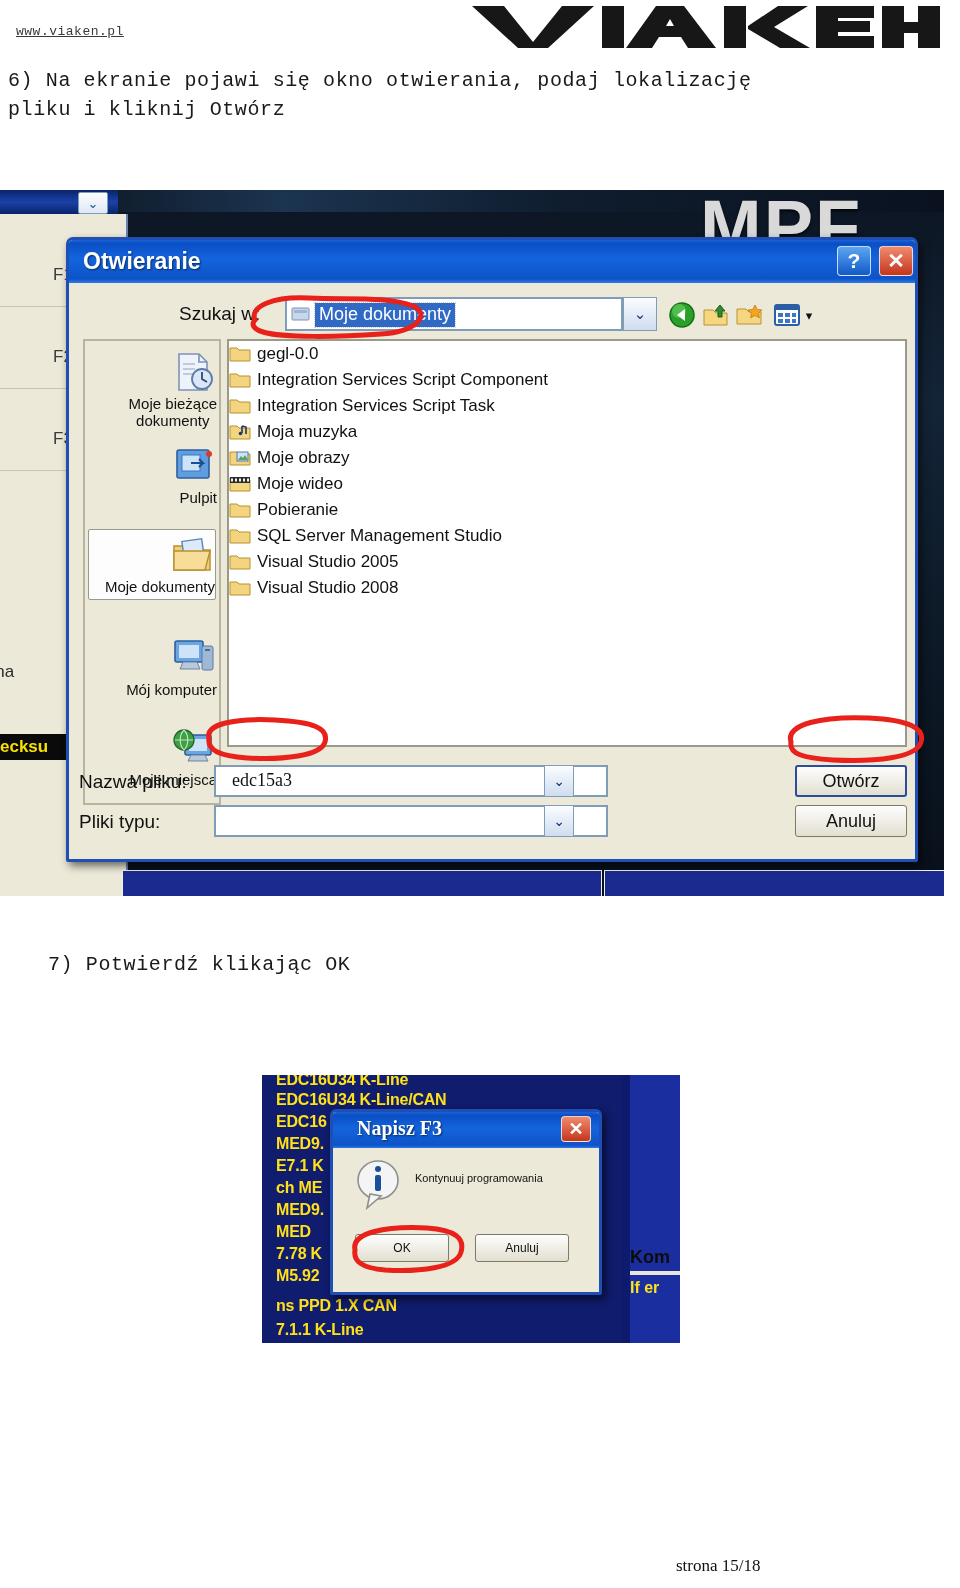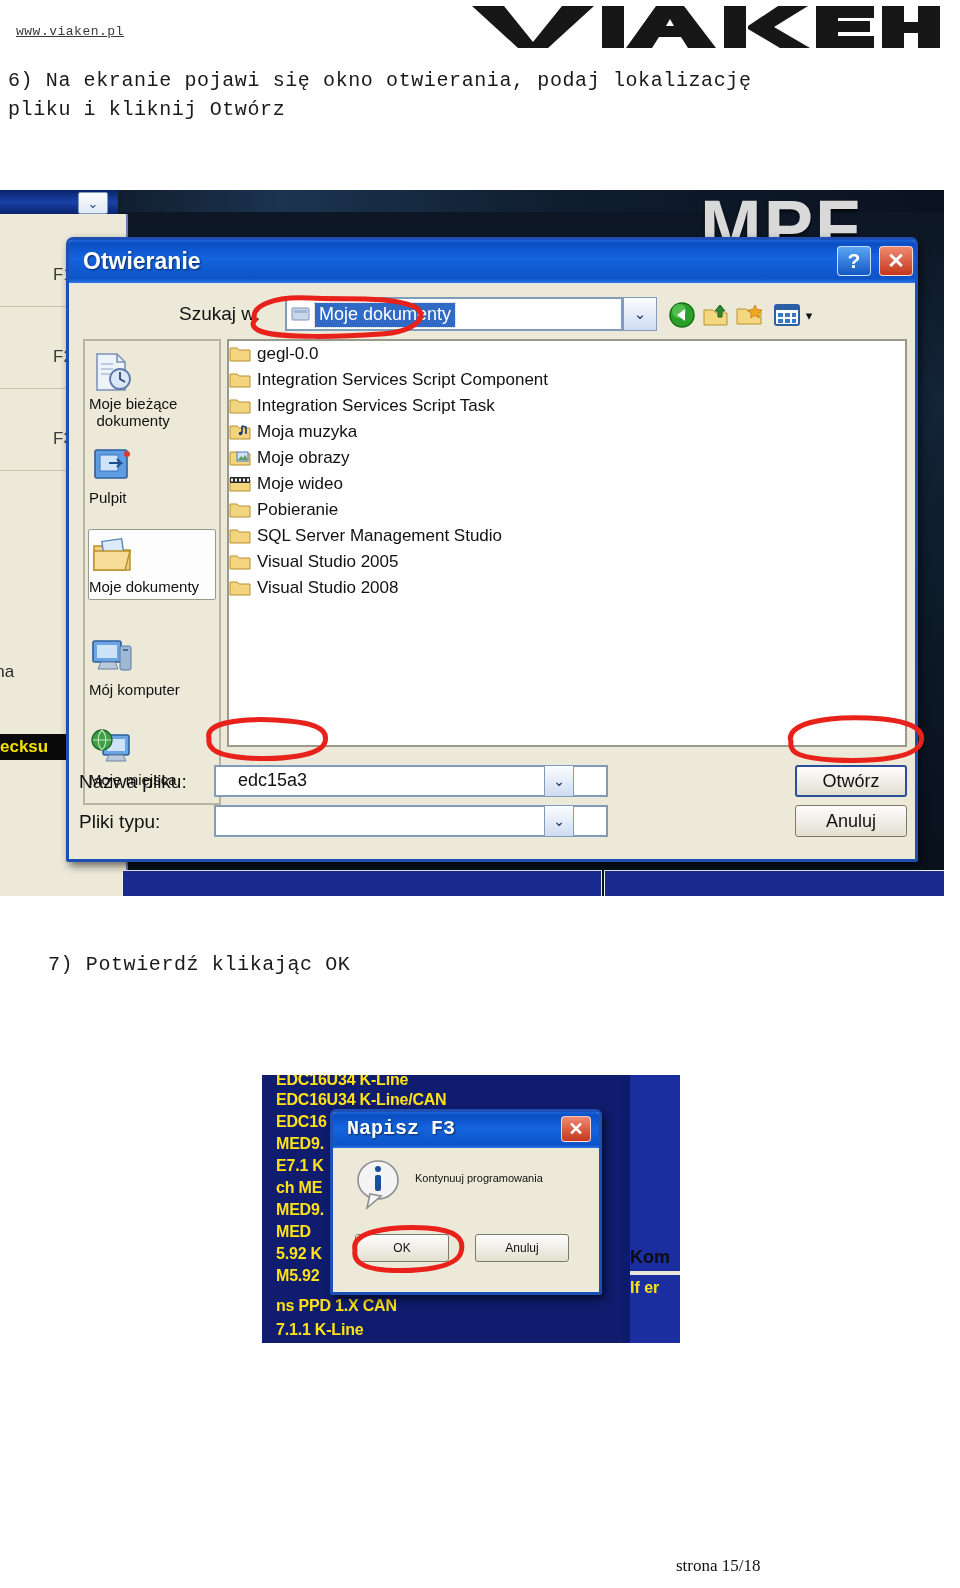--- a/index.html
+++ b/index.html
@@ -149,21 +149,21 @@
     position:absolute;top:8px;width:34px;height:32px;
     display:flex;align-items:center;justify-content:center;
   }
   
   .places{
     position:absolute;left:14px;top:56px;width:138px;height:466px;
     background:#ece9d8;border:2px solid #b6b4a0;box-sizing:border-box;
   }
   .place{
     position:absolute;left:4px;width:128px;
-    display:flex;flex-direction:column;align-items:flex-start;
+    display:flex;flex-direction:column;align-items:flex-end;
     font-family:"Liberation Sans",sans-serif;font-size:15px;color:#111;
     text-align:center;line-height:1.15;
   }
   .place .ico{width:46px;height:42px;margin-bottom:2px;}
   .place.selected{
     background:#fdfdfd;border:1px solid #9a9a8a;border-radius:2px;
     padding:4px 0 4px 0;left:3px;width:128px;box-sizing:border-box;
   }
   
   .filelist{
@@ -177,22 +177,22 @@
   }
   .file-row .fi{width:22px;height:18px;margin-right:6px;flex:none;}
   
   .lbl-name,.lbl-type{
     position:absolute;left:10px;
     font-family:"Liberation Sans",sans-serif;font-size:19px;color:#111;
   }
   .fld{
     position:absolute;left:145px;width:394px;height:32px;
     background:#fff;border:2px solid #7f9db9;box-sizing:border-box;
-    font-family:Liberation Sans, sans-serif;font-size:18px;color:#111;
-    padding:3px 22px;
+    font-family:Liberation Serif, serif;font-size:18px;color:#111;
+    padding:3px 16px;
   }
   .fld-arrow{
     position:absolute;left:475px;width:30px;height:32px;
     background:linear-gradient(180deg,#fbfdff,#cfdcf0);
     border:1px solid #7f9db9;box-sizing:border-box;
     display:flex;align-items:center;justify-content:center;
     color:#12356f;font-size:14px;font-family:"Liberation Sans",sans-serif;
   }
   .btn{
     position:absolute;width:112px;height:32px;
@@ -240,22 +240,22 @@
     position:absolute;left:68px;top:34px;width:272px;height:186px;
     background:#ece9d8;border:3px solid #1d4fb5;border-radius:6px 6px 2px 2px;
     box-shadow:3px 4px 8px rgba(0,0,0,.6);box-sizing:border-box;
   }
   .msgbox .titlebar{
     height:36px;
     background:linear-gradient(180deg,#1b63d6 0%,#0a4ec4 10%,#1464dd 45%,#0d53c8 92%,#2f7ae6 100%);
     position:relative;border-radius:3px 3px 0 0;
   }
   .msgbox .title{
-    position:absolute;left:14px;top:5px;
-    font-family:Liberation Mono, monospace;font-weight:bold;font-size:20px;
+    position:absolute;left:24px;top:5px;
+    font-family:Liberation Serif, serif;font-weight:bold;font-size:20px;
     color:#fff;text-shadow:1px 1px 2px rgba(0,0,0,.55);
   }
   .msgbox .tb-close{
     left:228px;top:4px;width:30px;height:26px;font-size:18px;
   }
   .msgbox .content{
     position:absolute;left:4px;top:40px;width:258px;height:66px;
   }
   .msgbox .info-ico{position:absolute;left:18px;top:6px;width:46px;height:52px;}
   .msgbox .msg{
@@ -544,21 +544,21 @@
   <div class="listbg"></div>
 
   <div class="ecu" style="top:-4px;">EDC16U34 K-Line</div>
   <div class="ecu" style="top:16px;">EDC16U34 K-Line/CAN</div>
   <div class="ecu" style="top:38px;">EDC16</div>
   <div class="ecu" style="top:60px;">MED9.</div>
   <div class="ecu" style="top:82px;">E7.1 K</div>
   <div class="ecu" style="top:104px;">ch ME</div>
   <div class="ecu" style="top:126px;">MED9.</div>
   <div class="ecu" style="top:148px;">MED</div>
-  <div class="ecu" style="top:170px;">5.92 K</div>
+  <div class="ecu" style="top:170px;">7.78 K</div>
   <div class="ecu" style="top:192px;">M5.92</div>
   <div class="ecu" style="top:222px;">ns PPD 1.X CAN</div>
   <div class="ecu" style="top:246px;">7.1.1 K-Line</div>
 
   <div class="rpanel">
       <div class="sep"></div>
     </div>
   <div class="kom">Kom</div>
   <div class="ifer">If er</div>
 

